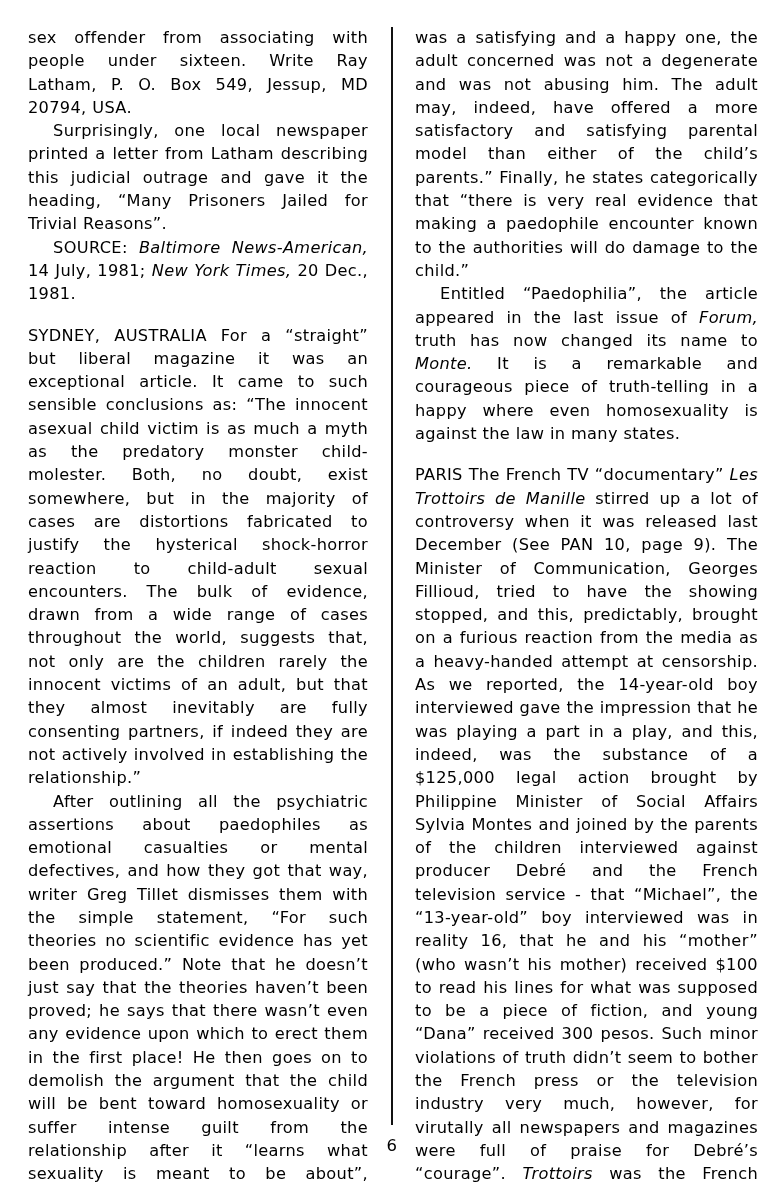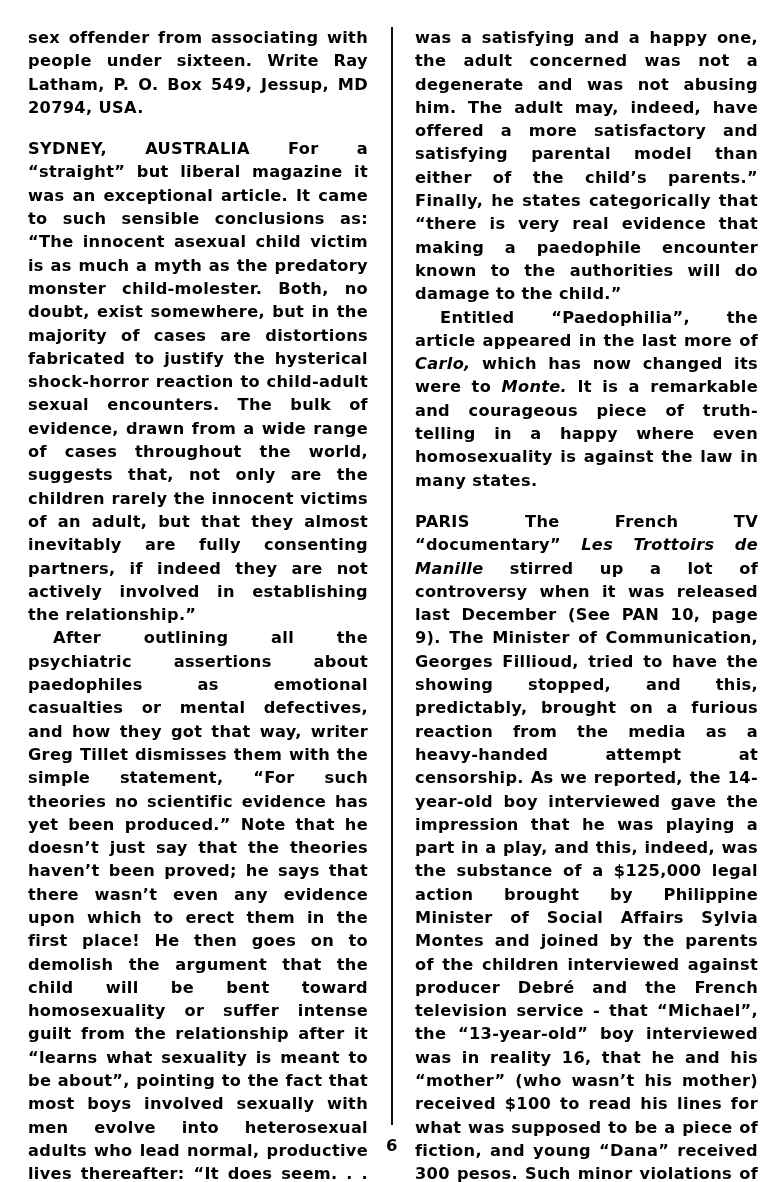--- a/index.html
+++ b/index.html
@@ -67,36 +67,38 @@
     right: 0;
     top: 1136px;
     text-align: center;
     font-size: 16.5px;
     line-height: 20px;
     font-weight: 600;
     letter-spacing: 0.02em;
   }
 
   
-  .para, .folio { font-weight: 700; }
+  .para, .folio { font-weight: 400; }
 </style>
 </head>
 <body>
 
 <div id="page">
 
   <div class="col-divider"></div>
 
   <div class="column" id="col-left">
       <p class="para"><span>sex offender from associating with people under sixteen. Write Ray Latham, P. O. Box 549, Jessup, MD 20794, USA.</span></p>
+      <p class="para indent"><span>Surprisingly, one local newspaper printed a letter from Latham describing this judicial outrage and gave it the heading, “Many Prisoners Jailed for Trivial Reasons”.</span></p>
+      <p class="para indent"><span>SOURCE: </span><i>Baltimore News-American,</i><span> 14 July, 1981; </span><i>New York Times,</i><span> 20 Dec., 1981.</span></p>
       <p class="para gap-before"><span>SYDNEY, AUSTRALIA For a “straight” but liberal magazine it was an exceptional article. It came to such sensible conclusions as: “The innocent asexual child victim is as much a myth as the predatory monster child-molester. Both, no doubt, exist somewhere, but in the majority of cases are distortions fabricated to justify the hysterical shock-horror reaction to child-adult sexual encounters. The bulk of evidence, drawn from a wide range of cases throughout the world, suggests that, not only are the children rarely the innocent victims of an adult, but that they almost inevitably are fully consenting partners, if indeed they are not actively involved in establishing the relationship.”</span></p>
       <p class="para indent"><span>After outlining all the psychiatric assertions about paedophiles as emotional casualties or mental defectives, and how they got that way, writer Greg Tillet dismisses them with the simple statement, “For such theories no scientific evidence has yet been produced.” Note that he doesn’t just say that the theories haven’t been proved; he says that there wasn’t even any evidence upon which to erect them in the first place! He then goes on to demolish the argument that the child will be bent toward homosexuality or suffer intense guilt from the relationship after it “learns what sexuality is meant to be about”, pointing to the fact that most boys involved sexually with men evolve into heterosexual adults who lead normal, productive lives thereafter: “It does seem. . . that children have a greater resilience than adults and can ignore such simplistic models when they know they are not realistic. The child will know that, provided his encounter</span></p>
     </div>
 
   <div class="column" id="col-right">
       <p class="para"><span>was a satisfying and a happy one, the adult concerned was not a degenerate and was not abusing him. The adult may, indeed, have offered a more satisfactory and satisfying parental model than either of the child’s parents.” Finally, he states categorically that “there is very real evidence that making a paedophile encounter known to the authorities will do damage to the child.”</span></p>
-      <p class="para indent"><span>Entitled “Paedophilia”, the article appeared in the last more of </span><i>Carlo,</i><span> which has now changed its were to </span><i>Monte.</i><span> It is a remarkable and courageous piece of truth-telling in a happy where even homosexuality is against the law in many states.</span></p>
+      <p class="para indent"><span>Entitled “Paedophilia”, the article appeared in the last issue of </span><i>Forum,</i><span> truth has now changed its name to </span><i>Monte.</i><span> It is a remarkable and courageous piece of truth-telling in a happy where even homosexuality is against the law in many states.</span></p>
       <p class="para gap-before"><span>PARIS The French TV “documentary” </span><i>Les Trottoirs de Manille</i><span> stirred up a lot of controversy when it was released last December (See PAN 10, page 9). The Minister of Communication, Georges Fillioud, tried to have the showing stopped, and this, predictably, brought on a furious reaction from the media as a heavy-handed attempt at censorship. As we reported, the 14-year-old boy interviewed gave the impression that he was playing a part in a play, and this, indeed, was the substance of a $125,000 legal action brought by Philippine Minister of Social Affairs Sylvia Montes and joined by the parents of the children interviewed against producer Debré and the French television service - that “Michael”, the “13-year-old” boy interviewed was in reality 16, that he and his “mother” (who wasn’t his mother) received $100 to read his lines for what was supposed to be a piece of fiction, and young “Dana” received 300 pesos. Such minor violations of truth didn’t seem to bother the French press or the television industry very much, however, for virutally all newspapers and magazines were full of praise for Debré’s “courage”. </span><i>Trottoirs</i><span> was the French entry at the 22nd International Television Festival at Monte Carlo in February and there received two awards. The TV “jury”, on which sat a certain Catholic priest, the Reverend Father Michel Dubost, in effect “acquit-</span></p>
     </div>
 
   <div class="folio">6</div>
 
 </div>
 
 </body></html>

